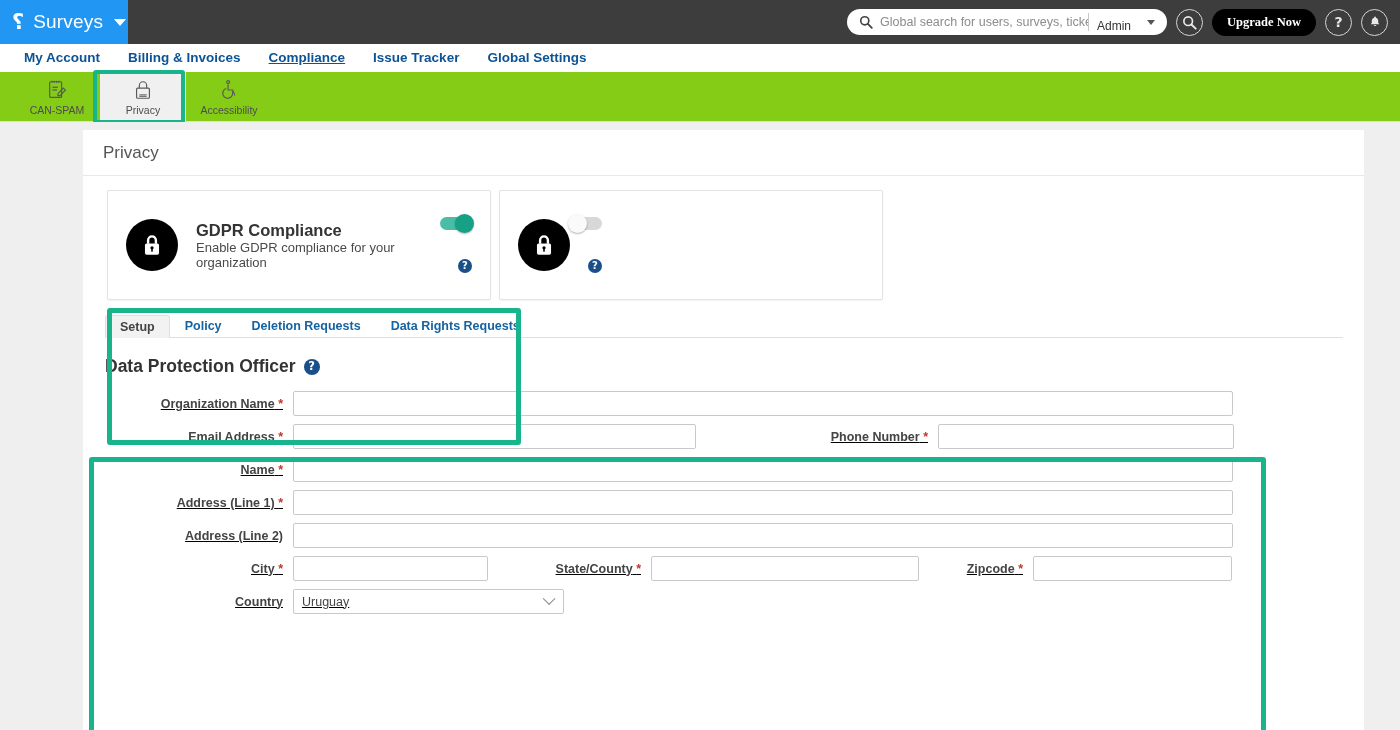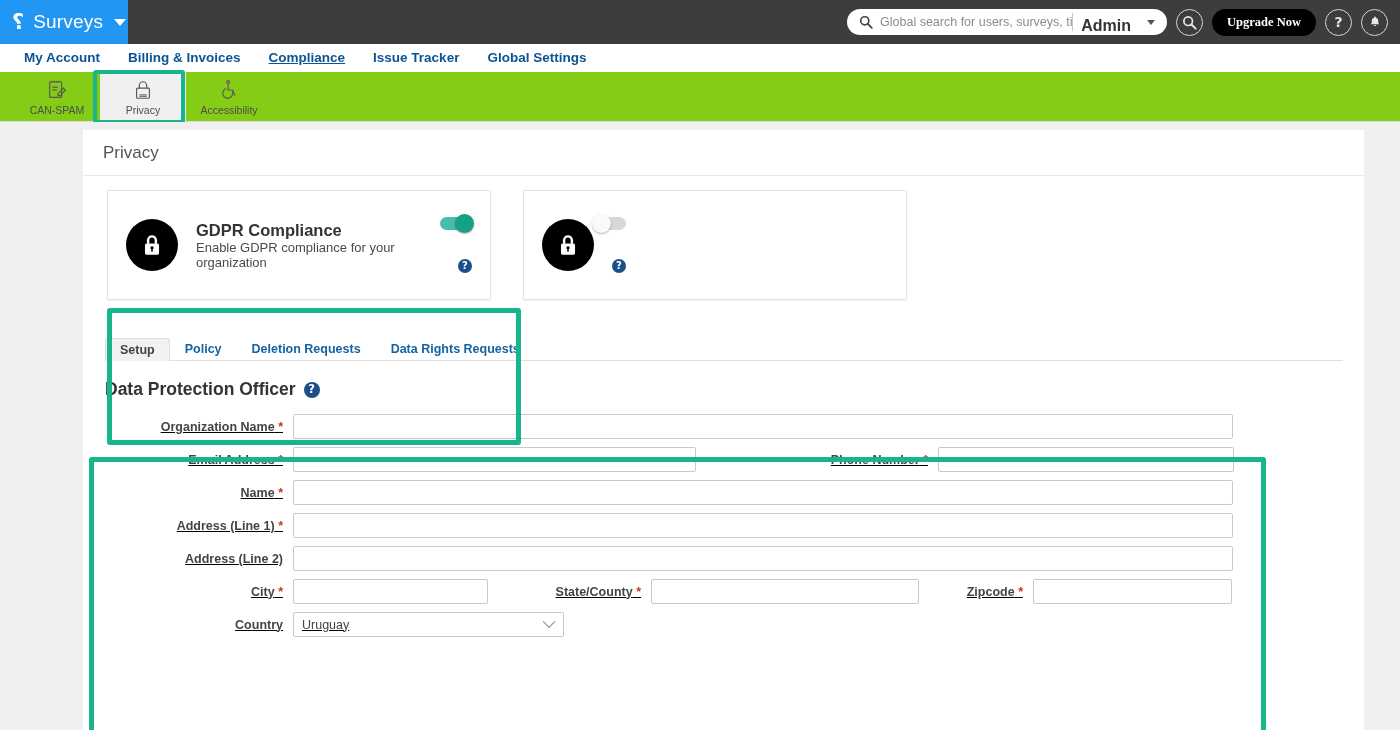--- a/index.html
+++ b/index.html
@@ -46,21 +46,21 @@
     padding: 0 4px 0 12px;
   }
   .search-ico { width: 14px; height: 14px; flex: 0 0 auto; margin-right: 7px; }
   .searchwrap input {
     flex: 1; border: 0; outline: 0; font-size: 12.5px;
     color: #333; font-family: "Liberation Sans", sans-serif;
     background: transparent;
   }
   .searchwrap input::placeholder { color: #8c8c8c; }
   .scope-label {
-    font-size: 16px; color: #333; font-weight: bold;
+    font-size: 12px; color: #333; font-weight: normal;
     padding: 0 8px; white-space: nowrap; margin-top: 8px;
   }
   .scope-divider { width: 1px; height: 18px; background: #c8c8c8; }
   .scope-caret {
     width: 0; height: 0; margin: 0 8px;
     border-left: 4.5px solid transparent;
     border-right: 4.5px solid transparent;
     border-top: 5.5px solid #555;
   }
   .round-btn {
@@ -121,21 +121,21 @@
     width: 1281px; background: #fff;
     height: 600px;
   }
   .panel-head {
     height: 46px; border-bottom: 1px solid #e8e8e8;
     display: flex; align-items: center; padding-left: 20px;
   }
   .panel-title { font-size: 17px; color: #555; }
 
   
-  .cards { display: flex; padding: 14px 0 0 24px; gap: 32px; }
+  .cards { display: flex; padding: 14px 0 0 24px; gap: 8px; }
   .card {
     width: 384px; height: 110px; background: #fff;
     border: 1px solid #e3e3e3; border-radius: 2px;
     display: flex; align-items: center; padding: 0 18px;
     position: relative;
     box-shadow: 0 1px 2px rgba(0,0,0,.05);
   }
   .lock-circle {
     width: 52px; height: 52px; border-radius: 50%;
     background: #000; flex: 0 0 auto;
@@ -173,21 +173,21 @@
   .qmark.big { width: 16px; height: 16px; font-size: 11.5px; }
   .hl-cards {
     position: absolute; left: 107px; top: 186px;
     width: 414px; height: 137px;
     border: 5px solid #18b48b; border-radius: 3px;
     pointer-events: none; z-index: 5;
   }
 
   
   .tabstrip {
-    margin: 37px 0 0 22px; height: 24px;
+    margin: 14px 0 0 22px; height: 24px;
     display: flex; align-items: flex-end;
     border-bottom: 1px solid #dfdfdf; width: 1238px;
   }
   .tab {
     font-size: 12.5px; color: #1463a3; font-weight: bold;
     padding: 5px 14px; cursor: pointer; line-height: 1;
     border: 1px solid transparent; border-bottom: 0;
     white-space: nowrap;
   }
   .tab.active {

